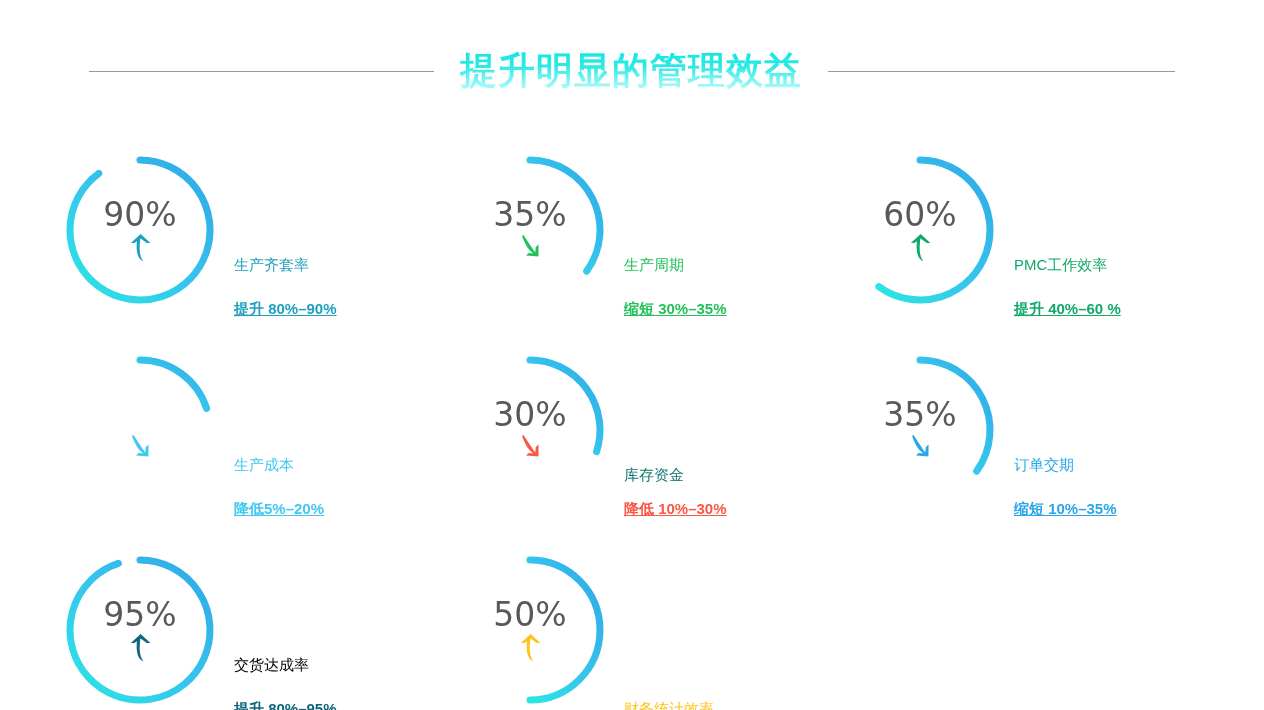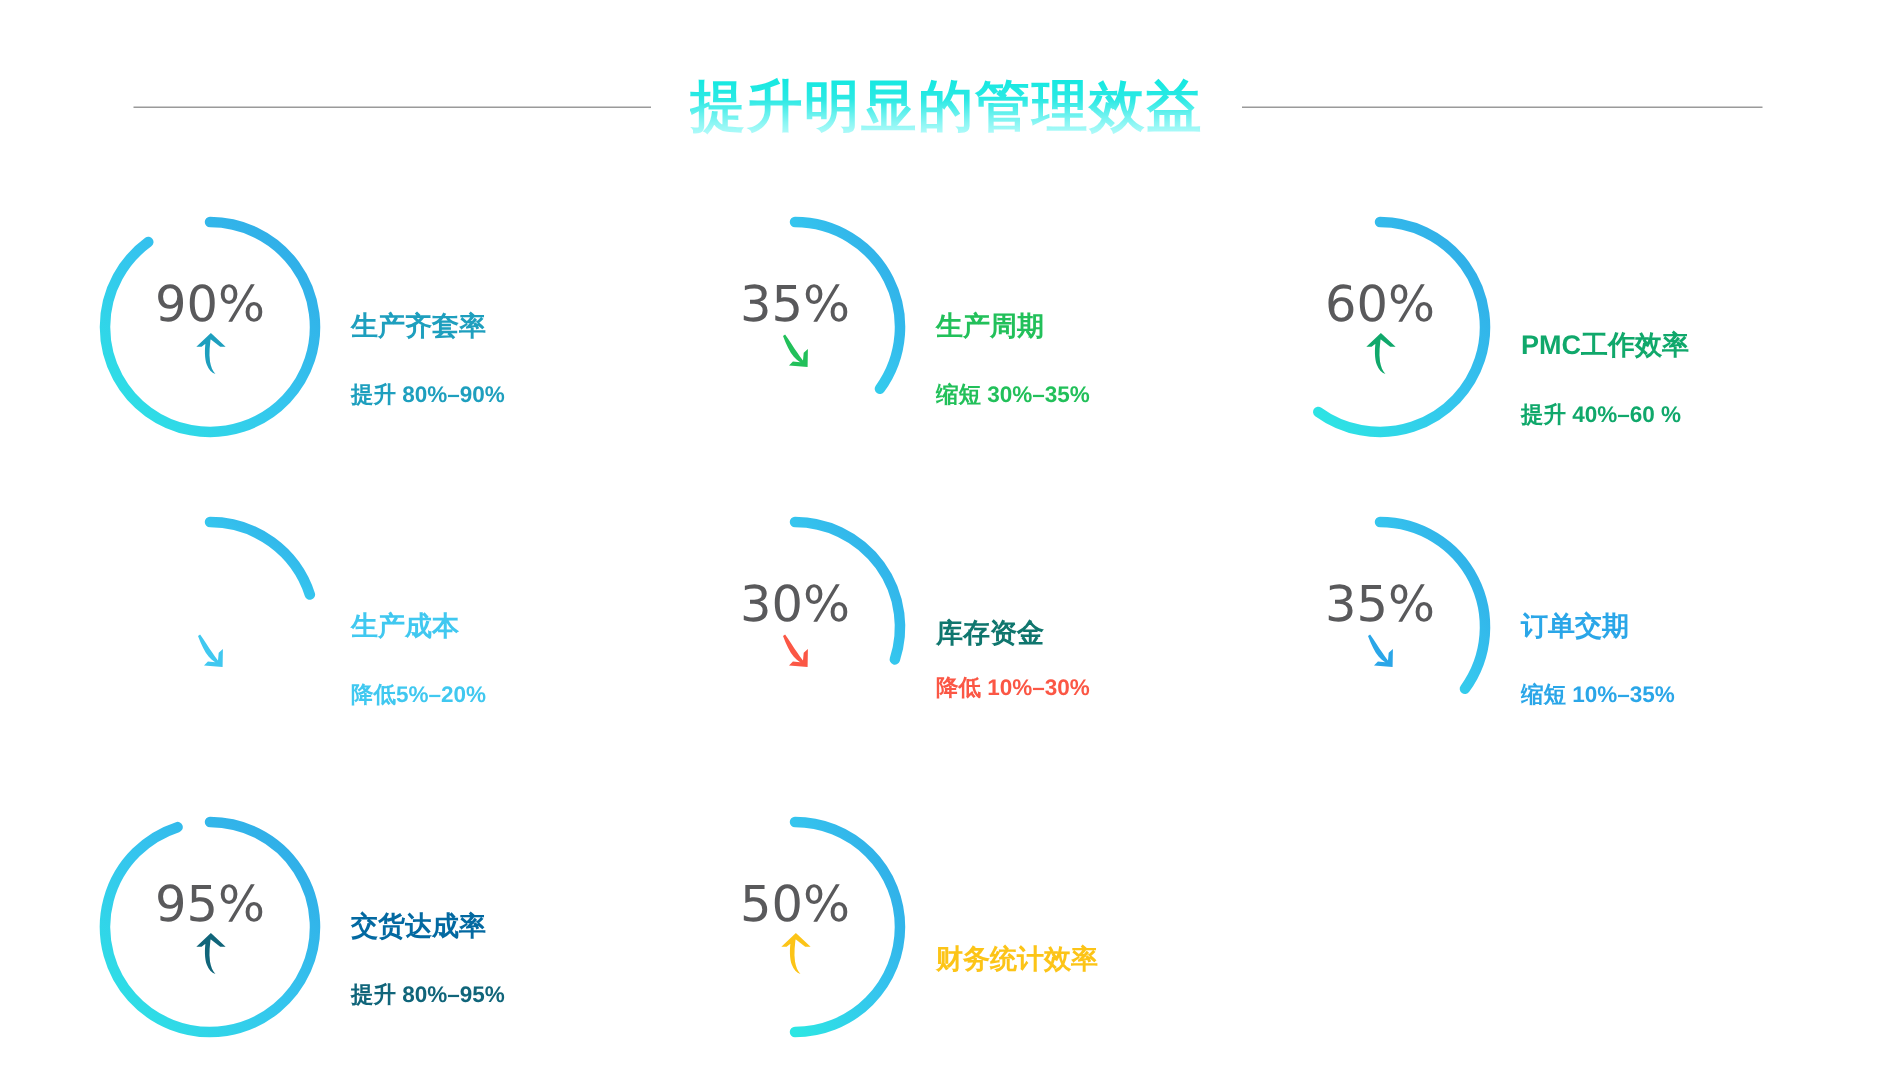--- a/index.html
+++ b/index.html
@@ -54,21 +54,21 @@
     left: 66px;
     width: 1160px;
     display: grid;
     grid-template-columns: repeat(3, 390px);
     grid-template-rows: repeat(3, 200px);
   }
 
   .metric {
     position: relative;
     display: flex;
-    align-items: center;
+    align-items: flex-end;
   }
 
   
   .gauge {
     position: relative;
     width: 160px;
     height: 176px;
     flex: 0 0 160px;
   }
   .gauge svg {
@@ -100,31 +100,32 @@
   }
   .gauge-arrow svg { position: static; display: inline-block; }
 
   
   .metric-text {
     margin-left: 8px;
     padding-top: 44px;
     width: 220px;
   }
   .metric-title {
-    font-size: 18px;
-    font-weight: bold;
+    font-size: 15px;
+    font-weight: normal;
     line-height: 1.2;
     white-space: nowrap;
   }
   .metric-sub {
     margin-top: 26px;
     font-size: 15px;
     font-weight: bold;
     line-height: 1.2;
     white-space: nowrap;
+    text-decoration: underline;
   }
 </style>
 </head>
 <body>
 
 <div class="header">
   <div class="rule rule-left"></div>
   <div class="page-title">提升明显的管理效益</div>
   <div class="rule rule-right"></div>
 </div>
@@ -272,21 +273,21 @@
             </linearGradient>
           </defs>
           <path d="M 74 18 A 70 70 0 1 1 52.36881039375367 21.42604385933926" fill="none" stroke="url(#g7)" stroke-width="7" stroke-linecap="round"></path>
         </svg>
         <div class="gauge-value">95%</div>
         <div class="gauge-arrow"><svg width="23" height="29" viewBox="0 0 23 29">
             <path d="M11.6 2.2 C11.0 7.6 10.2 13.6 11.0 19.0 C11.6 22.6 12.8 25.4 14.6 27.4 C12.0 26.6 10.1 24.4 8.9 21.2 C7.4 17.0 7.3 11.2 8.2 4.6 Z M11.6 0 L21.4 9.1 L17.8 9.1 L11.6 4.4 L5.4 9.1 L1.9 9.1 Z" fill="#10657A"></path>
           </svg></div>
       </div>
       <div class="metric-text">
-        <div class="metric-title" style="color: #0369a1;">交货达成率</div>
+        <div class="metric-title" style="color: #000000;">交货达成率</div>
         <div class="metric-sub" style="color: rgb(16, 101, 122);">提升 80%–95%</div>
       </div>
     </div>
     <div class="metric">
       <div class="gauge">
         <svg width="160" height="176">
           <defs>
             <linearGradient id="g8" x1="1" y1="0" x2="0" y2="1">
               <stop offset="0" stop-color="#2FA8E6"></stop>
               <stop offset="0.5" stop-color="#35C4EE"></stop>

